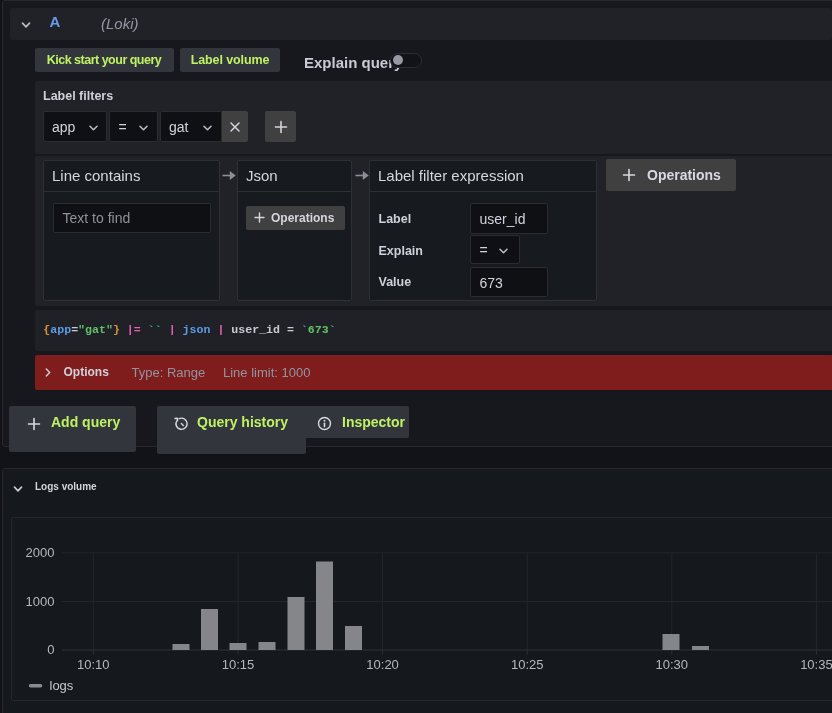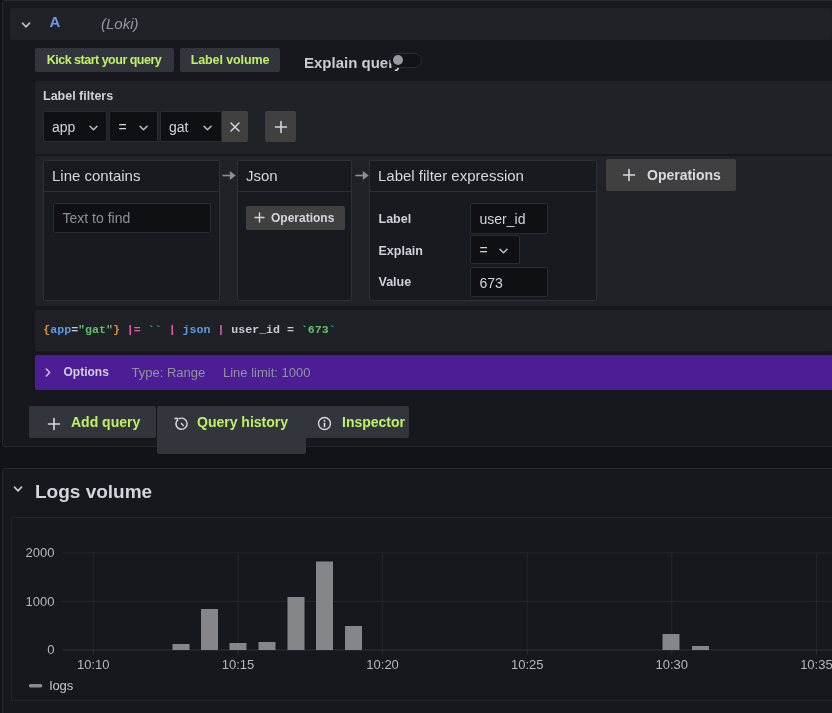--- a/index.html
+++ b/index.html
@@ -122,30 +122,30 @@
   <svg class="abs" style="left:16.5px; top:9.5px;" width="14" height="14" viewBox="0 0 14 14">
       <path d="M7 1.5 V12.5 M1.5 7 H12.5" stroke="#d8d9e1" stroke-width="1.6" stroke-linecap="round"></path>
     </svg>
   <div class="abs" style="left:41.5px; top:8px; font-size:14px; font-weight:700; color:#d8d9e1;">Operations</div>
 </div>
 
 <div class="abs" style="left:34.5px; top:310px; width:798px; height:41px; background:#1f2127; border-radius:2px;">
   <div class="abs" style="left:8.8px; top:13px; font-family:'Liberation Mono',monospace; font-size:11.6px; font-weight:700; white-space:pre;"><span style="color:#d6933c">{</span><span style="color:#5c9ce6">app</span><span style="color:#c9cad4">=</span><span style="color:#5fc168">"gat"</span><span style="color:#d6933c">}</span><span style="color:#c9cad4"> </span><span style="color:#e95db4">|=</span><span style="color:#c9cad4"> </span><span style="color:#3ab795">``</span><span style="color:#c9cad4"> </span><span style="color:#e95db4">|</span><span style="color:#c9cad4"> </span><span style="color:#5c9ce6">json</span><span style="color:#c9cad4"> </span><span style="color:#e95db4">|</span><span style="color:#c9cad4"> user_id = </span><span style="color:#3ab795">`</span><span style="color:#5fc168">673</span><span style="color:#3ab795">`</span></div>
 </div>
 
-<div class="abs" style="left:34.5px; top:355px; width:798px; height:35px; background:#4c1d95; border-radius:2px;">
+<div class="abs" style="left:34.5px; top:355px; width:798px; height:35px; background:#7f1d1d; border-radius:2px;">
   <svg class="abs" style="left:10px; top:13px;" width="6" height="9" viewBox="0 0 6 9">
       <path d="M1.3 1 L4.7 4.5 L1.3 8" fill="none" stroke="#c9cad4" stroke-width="1.5" stroke-linecap="round" stroke-linejoin="round"></path>
     </svg>
   <div class="abs" style="left:29px; top:10px; font-size:12px; font-weight:700; color:#cfd0da;">Options</div>
   <div class="abs" style="left:97px; top:9.5px; font-size:13px; color:#9194a0;">Type: Range</div>
   <div class="abs" style="left:188.5px; top:9.5px; font-size:13px; color:#9194a0;">Line limit: 1000</div>
 </div>
 
-<div class="abs btn-dark" style="left:9px; top:406px; width:127px; height:32px;margin-left:20px;">
+<div class="abs btn-dark" style="left:9px; top:406px; width:127px; height:46px;">
   <svg class="abs" style="left:18.3px; top:11px;" width="14" height="14" viewBox="0 0 14 14">
       <path d="M7 1.5 V12.5 M1.5 7 H12.5" stroke="#d8d9e2" stroke-width="1.6" stroke-linecap="round"></path>
     </svg>
   <div class="abs" style="left:42px; top:7.5px; font-size:14px; font-weight:700;">Add query</div>
 </div>
 <div class="abs btn-dark" style="left:157px; top:406px; width:148.5px; height:48px;">
   <svg class="abs" style="left:17px; top:9.5px;" width="15" height="15" viewBox="0 0 15 15">
     <path d="M5.1 2.7 A 5.6 5.6 0 1 1 2.65 5.0" fill="none" stroke="#d8d9e2" stroke-width="1.4" stroke-linecap="round"></path>
     <path d="M1.0 2.5 L3.3 2.2 L3.6 4.7" fill="none" stroke="#d8d9e2" stroke-width="1.4" stroke-linecap="round" stroke-linejoin="round"></path>
     <path d="M7.4 7.6 L9.3 9.4" stroke="#d8d9e2" stroke-width="1.4" stroke-linecap="round"></path>
@@ -159,21 +159,21 @@
     <circle cx="7.5" cy="4.7" r="0.95" fill="#d8d9e2"></circle>
   </svg>
   <div class="abs" style="left:40px; top:7.5px; font-size:14px; font-weight:700;">Inspector</div>
 </div>
 
 <div class="section" style="top:468px; height:250px; background:#15181c;"></div>
 
 <svg class="abs" style="left:13px; top:485px;" width="10" height="8" viewBox="0 0 10 8">
   <path d="M1.5 2.2 L5 5.8 L8.5 2.2" fill="none" stroke="#c6c7d1" stroke-width="1.7" stroke-linecap="round" stroke-linejoin="round"></path>
 </svg>
-<div class="abs" style="left:35px; top:481px; font-size:19px; font-weight:700; color:#d3d4dd;">Logs volume</div>
+<div class="abs" style="left:35px; top:481px; font-size:10px; font-weight:700; color:#d3d4dd;">Logs volume</div>
 
 <div class="abs" style="left:10.5px; top:517px; width:826px; height:184px; border:1px solid #25272b; border-radius:2px;"></div>
 
 <svg class="abs" style="left:0; top:517px;" width="832" height="184" viewBox="0 0 832 184">
 
   <g stroke="#25262c" stroke-width="1">
     <line x1="62" y1="35.8" x2="833" y2="35.8"></line>
     <line x1="62" y1="84.5" x2="833" y2="84.5"></line>
   </g>
   <g stroke="#25262c" stroke-width="1">

